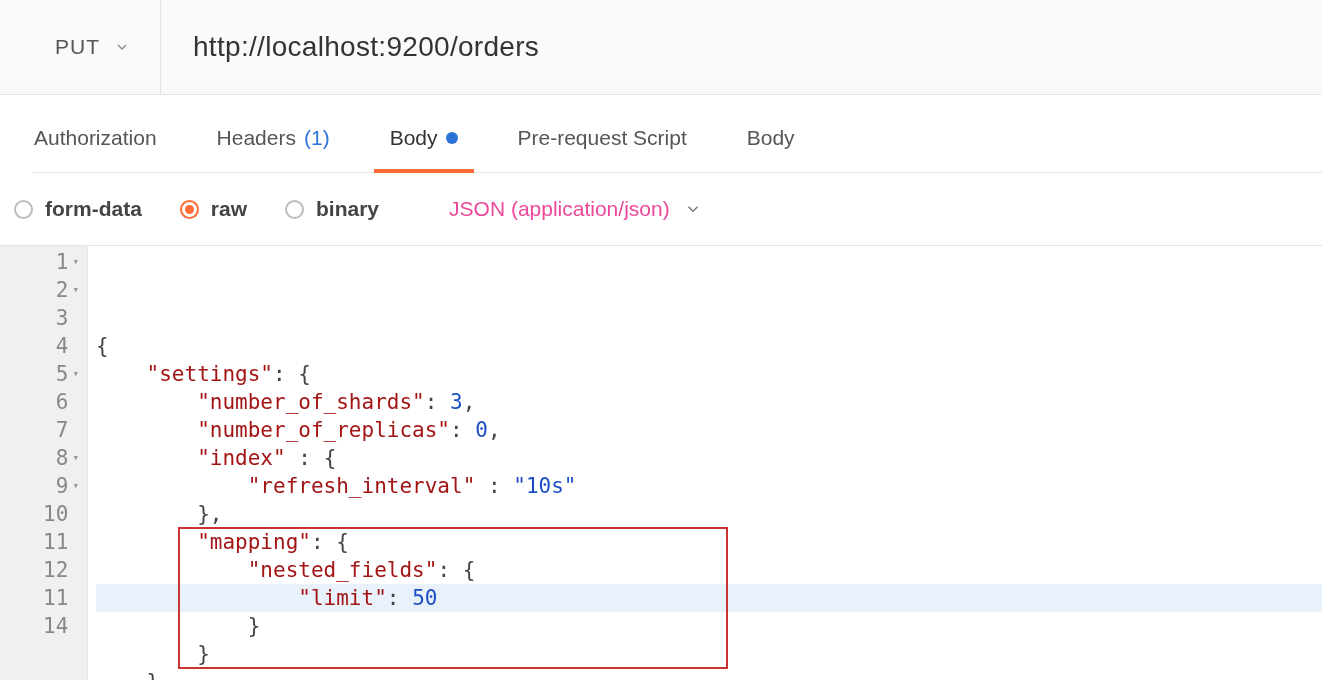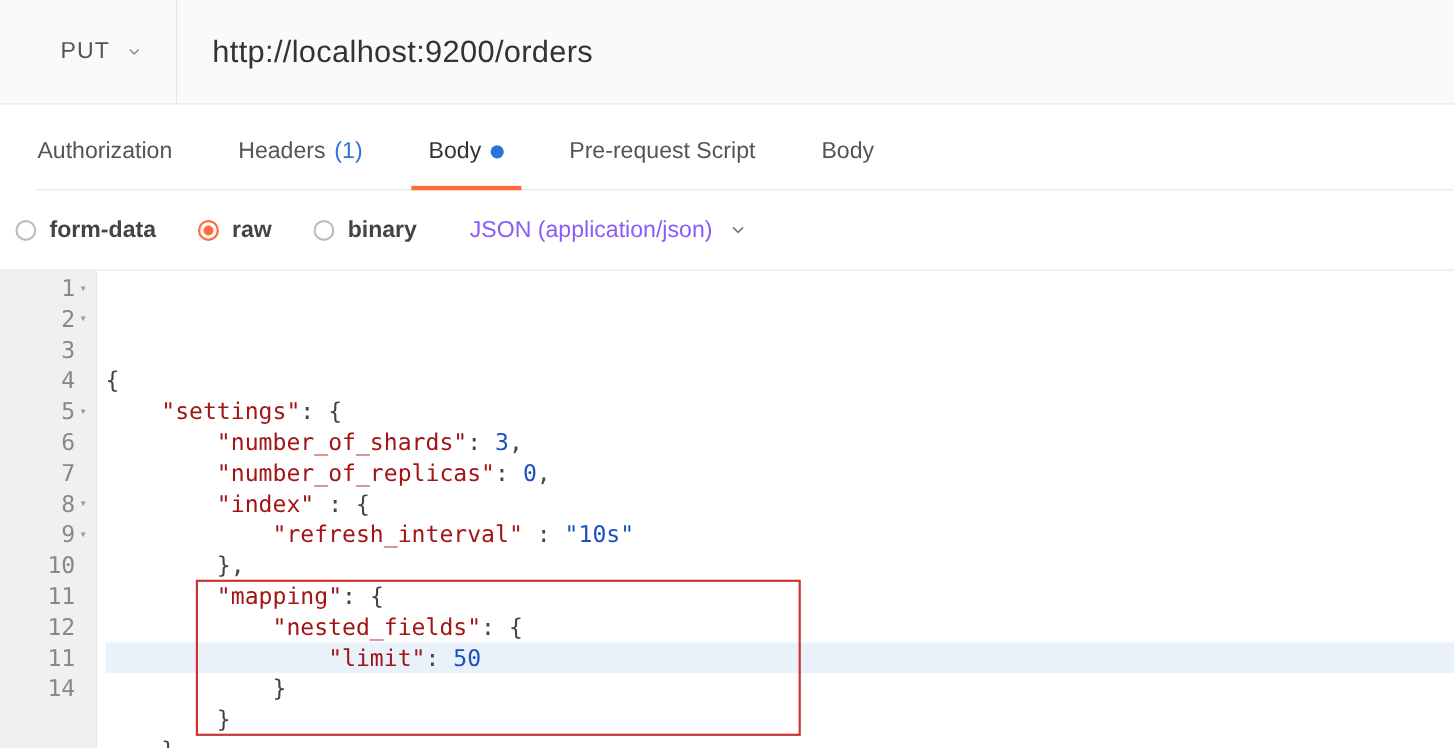--- a/index.html
+++ b/index.html
@@ -117,23 +117,23 @@
   content: "";
   position: absolute;
   left: 3px; top: 3px; right: 3px; bottom: 3px;
   border-radius: 50%;
   background: #ff6c37;
 }
 .content-type {
   display: flex;
   align-items: center;
   gap: 14px;
-  color: #8b5cf6;
+  color: #ec4899;
   cursor: pointer;
-  margin-left: 10px;
+  margin-left: 32px;
   font-size: 21px;
 }
 .content-type .chevron-down { stroke: #777; }
 
 
 .editor-wrap {
   display: flex;
   font-family: Consolas, Menlo, monospace;
   font-size: 21px;
   line-height: 28px;

